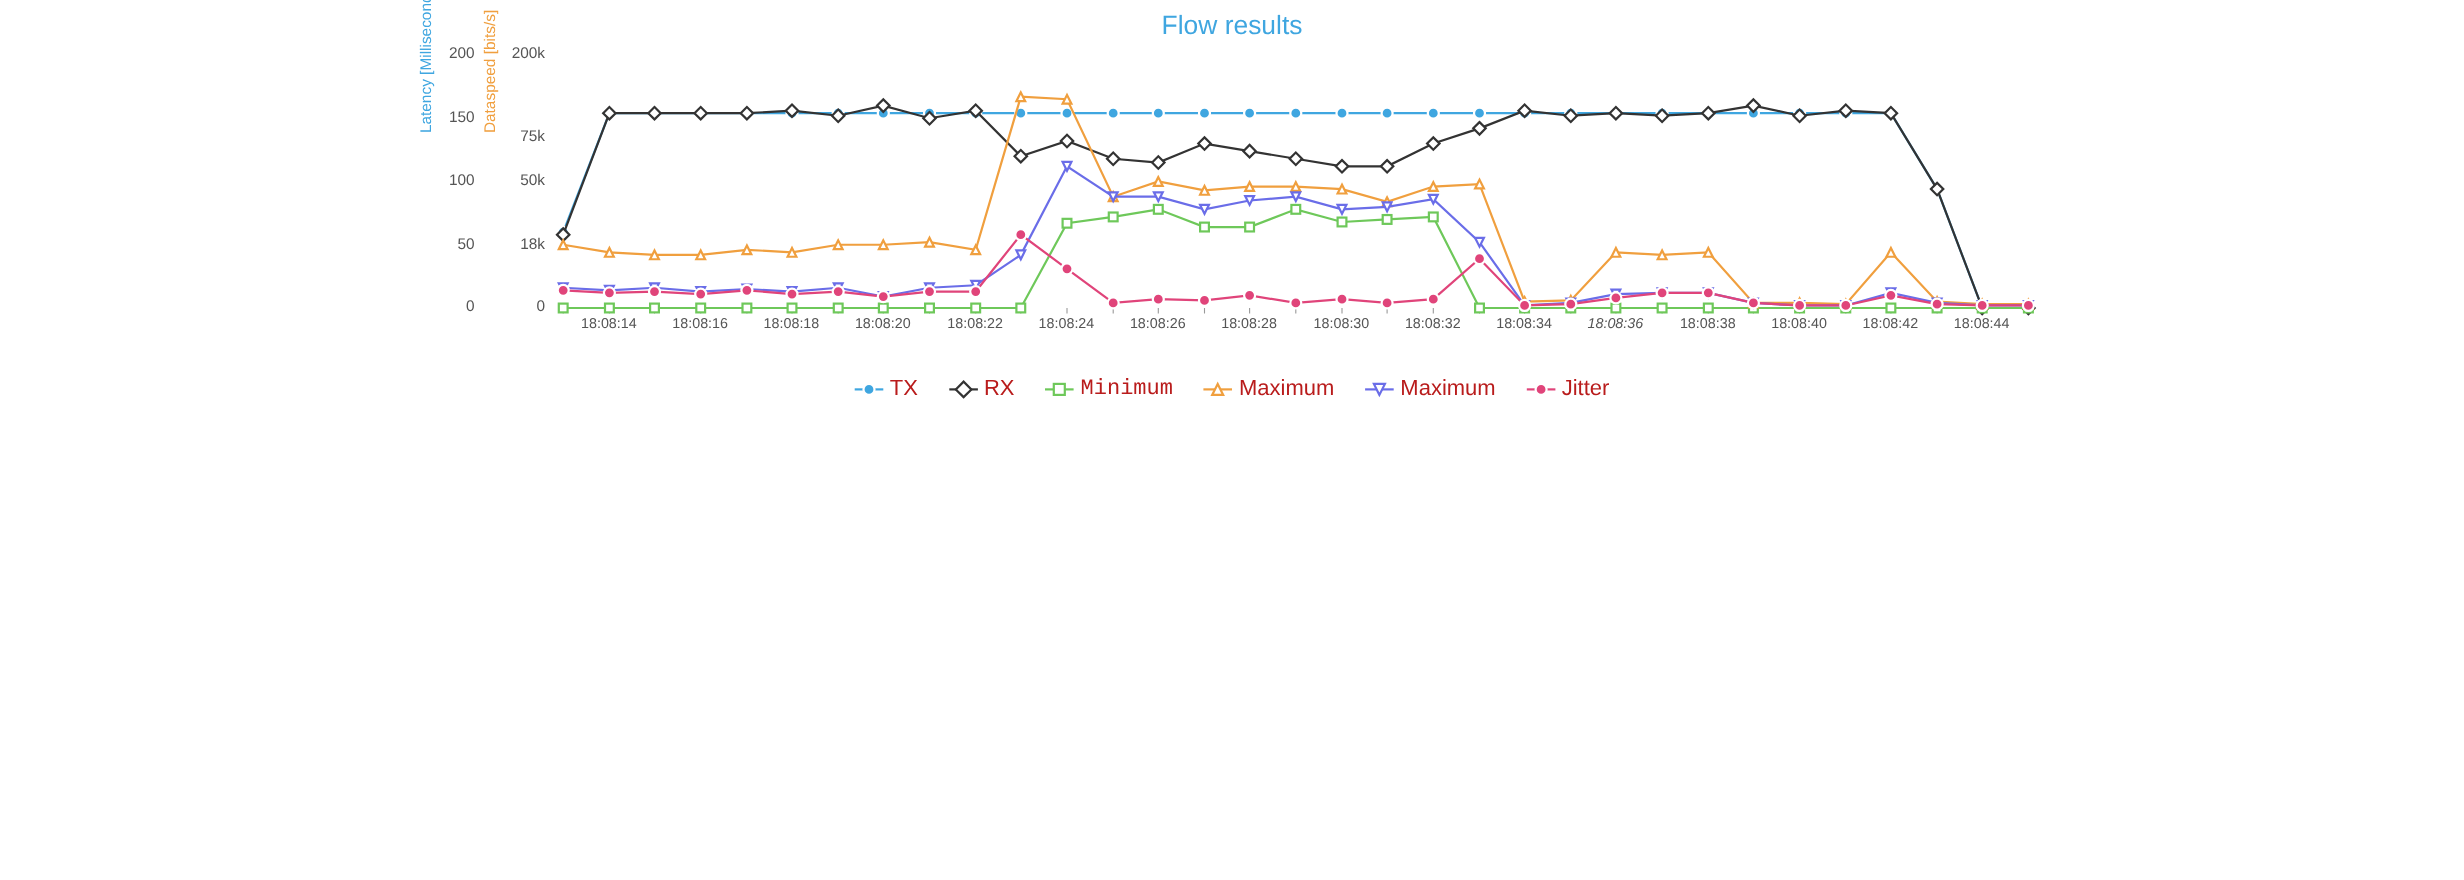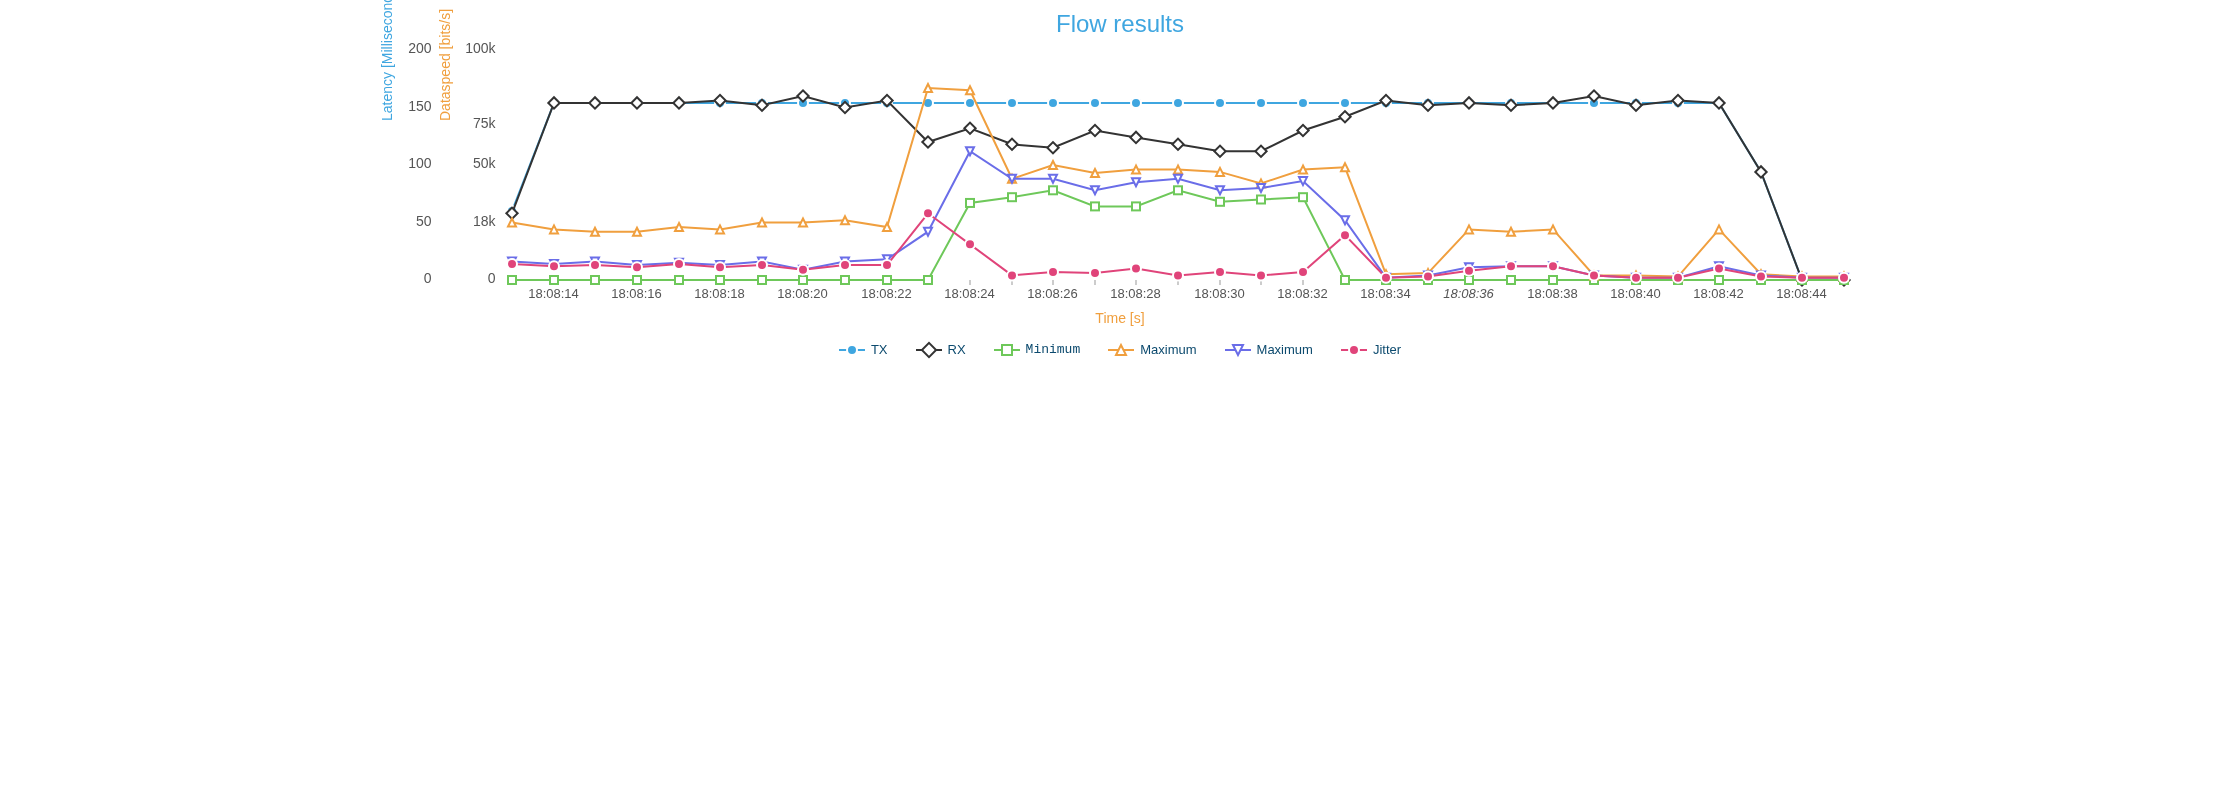--- a/index.html
+++ b/index.html
@@ -9,21 +9,21 @@
   .chart-area { position:absolute; left:138px; top:50px; width:1332px; height:230px; }
   .axis-label-left1 { position:absolute; left:0; top:100px; width:26px; font-size:14px; color:#3fa6e0; transform: rotate(-90deg); transform-origin:center; white-space:nowrap; }
   .axis-label-left2 { position:absolute; left:56px; top:98px; width:30px; font-size:14px; color:#f09f3e; transform: rotate(-90deg); transform-origin:center; white-space:nowrap; }
   .xlabel { position:absolute; left:0; right:0; top:310px; text-align:center; font-size:14px; color:#f09f3e; }
   .y1ticks, .y2ticks { position:absolute; top:48px; font-size:14px; color:#555; }
   .y1ticks { left:30px; width:28px; text-align:right; }
   .y2ticks { left:88px; width:34px; text-align:right; }
   .ytick { position:absolute; right:0; transform:translateY(-50%); }
   .xaxis { position:absolute; left:138px; top:286px; width:1332px; font-size:13px; color:#555; }
   .xtick { position:absolute; white-space:nowrap; transform:translateX(-50%); }
-  .legend { position:absolute; left:0; right:0; top:342px; text-align:center; font-size:13px; color:#0c4a6e; }
+  .legend { position:absolute; left:0; right:0; top:342px; text-align:center; font-size:20px; color:#b91c1c; }
   .legend-item { display:inline-flex; align-items:center; margin:0 14px; }
   svg { display:block; overflow:visible; }
   .series-line { fill:none; stroke-width:2; }
   .marker { stroke-width:2; }
 </style>
 </head>
 <body>
 
 <div class="container">
   <div class="title">Flow results</div>
@@ -36,21 +36,21 @@
       <div class="ytick" style="top: 172.5px;">50</div>
       <div class="ytick" style="top: 115px;">100</div>
       <div class="ytick" style="top: 57.5px;">150</div>
       <div class="ytick" style="top: 0px;">200</div>
     </div>
   <div class="y2ticks">
       <div class="ytick" style="top: 230px;">0</div>
       <div class="ytick" style="top: 172.5px;">18k</div>
       <div class="ytick" style="top: 115px;">50k</div>
       <div class="ytick" style="top: 75px;">75k</div>
-      <div class="ytick" style="top: 0px;">100k</div>
+      <div class="ytick" style="top: 0px;">200k</div>
     </div>
 
   <div class="chart-area">
     <svg id="plot" width="1332" height="230">
         <line x1="0" y1="230" x2="0" y2="235" stroke="#999" stroke-width="1"></line>
         <line x1="42" y1="230" x2="42" y2="235" stroke="#999" stroke-width="1"></line>
         <line x1="83" y1="230" x2="83" y2="235" stroke="#999" stroke-width="1"></line>
         <line x1="125" y1="230" x2="125" y2="235" stroke="#999" stroke-width="1"></line>
         <line x1="167" y1="230" x2="167" y2="235" stroke="#999" stroke-width="1"></line>
         <line x1="208" y1="230" x2="208" y2="235" stroke="#999" stroke-width="1"></line>
@@ -299,21 +299,20 @@
       <div class="xtick" style="left: 624px;">18:08:28</div>
       <div class="xtick" style="left: 708px;">18:08:30</div>
       <div class="xtick" style="left: 791px;">18:08:32</div>
       <div class="xtick" style="left: 874px;">18:08:34</div>
       <div class="xtick" style="left: 957px; font-style: italic;">18:08:36</div>
       <div class="xtick" style="left: 1041px;">18:08:38</div>
       <div class="xtick" style="left: 1124px;">18:08:40</div>
       <div class="xtick" style="left: 1207px;">18:08:42</div>
       <div class="xtick" style="left: 1290px;">18:08:44</div>
     </div>
-  <div class="xlabel">Time [s]</div>
 
   <div class="legend"><span class="legend-item">
         <svg width="26" height="14">
           <line x1="0" y1="7" x2="26" y2="7" stroke="#3fa6e0" stroke-width="2"></line>
           <circle cx="13" cy="7" r="5" fill="#3fa6e0" stroke="#fff" stroke-width="2"></circle>
         </svg>
         <span style="margin-left: 6px;">TX</span>
       </span><span class="legend-item">
         <svg width="26" height="14">
           <line x1="0" y1="7" x2="26" y2="7" stroke="#333333" stroke-width="2"></line>

